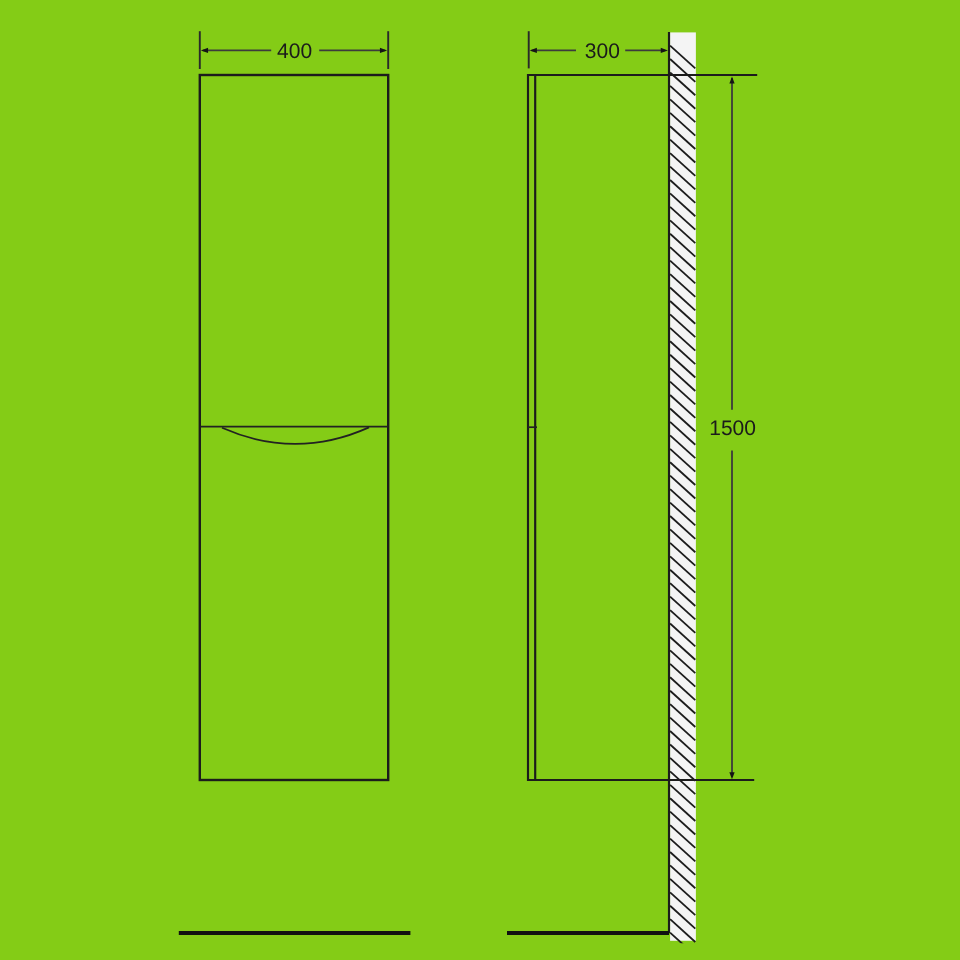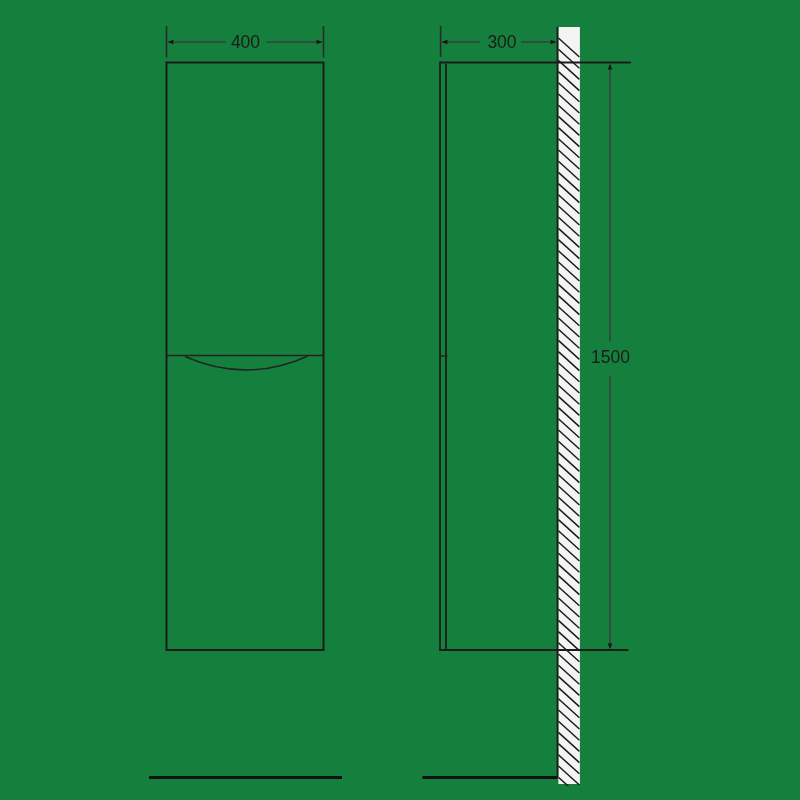--- a/index.html
+++ b/index.html
@@ -1,16 +1,16 @@
 <!DOCTYPE html>
 <html><head>
 <meta charset="utf-8">
 <style>
   html,body{margin:0;padding:0;background:#ffffff;}
-  .page{width:800px;height:800px;position:relative;background:#15803d;}
+  .page{width:800px;height:800px;position:relative;background:#84cc16;}
   text{font-family:"Liberation Sans",sans-serif;fill:#1b1b1b;}
 </style>
 </head>
 <body>
 <div class="page">
 <svg width="800" height="800" viewBox="0 0 800 800" xmlns="http://www.w3.org/2000/svg">
   <defs>
     <clipPath id="hatchclip">
           <rect x="557.5" y="27" width="22.5" height="759"></rect>
         </clipPath>

